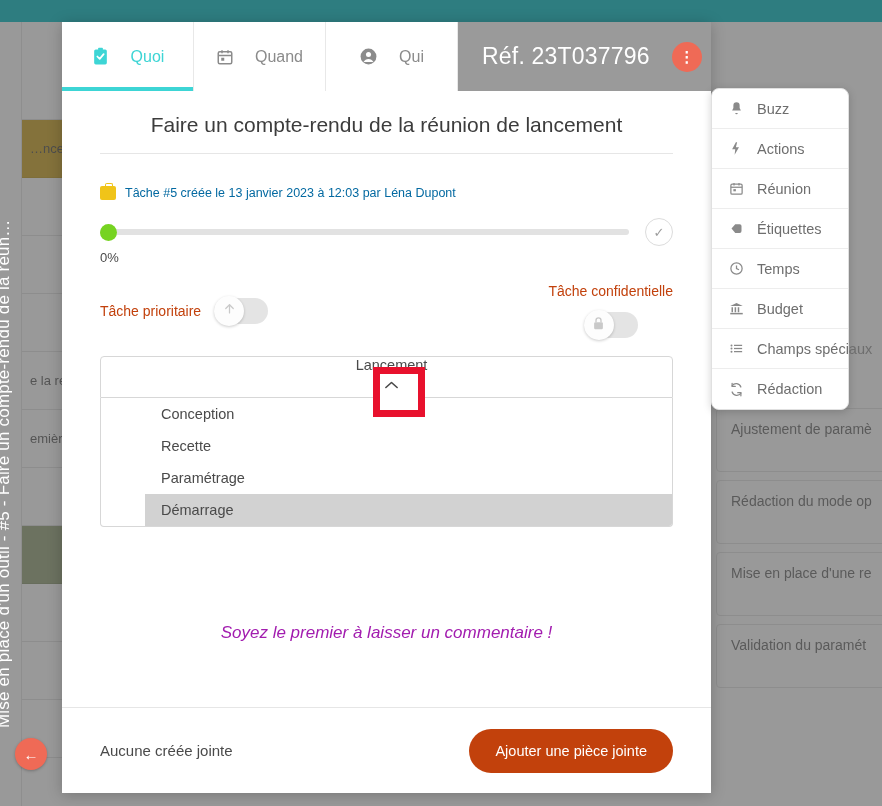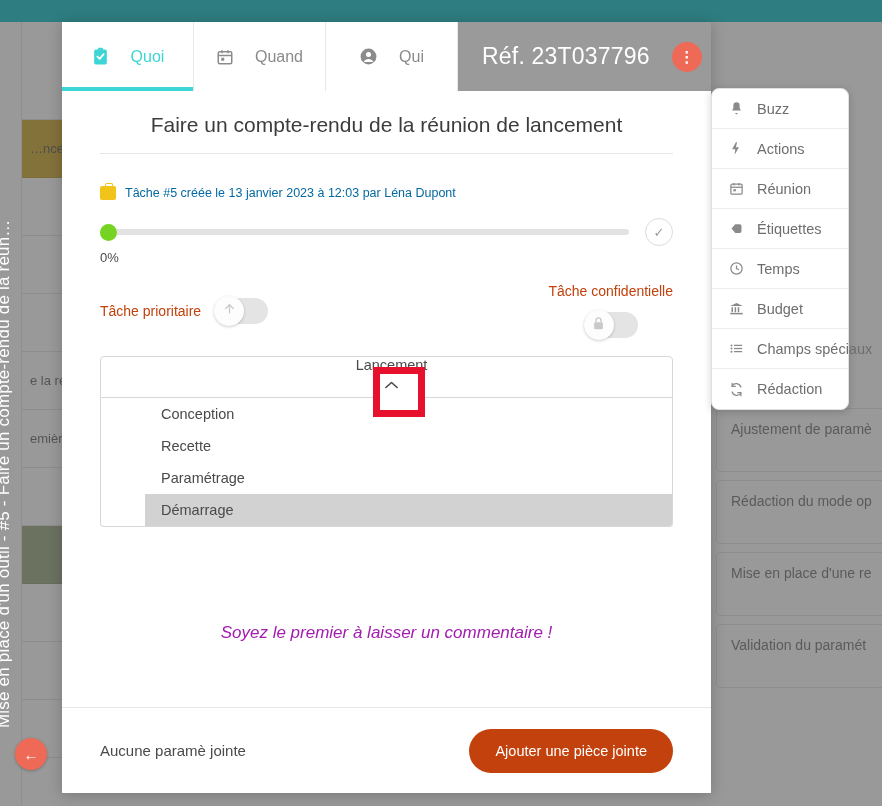--- a/index.html
+++ b/index.html
@@ -604,21 +604,21 @@
             <div class="dd-item">Recette</div>
             <div class="dd-item">Paramétrage</div>
             <div class="dd-item highlighted">Démarrage</div>
           </div>
       </div>
 
       <div class="comment-empty">Soyez le premier à laisser un commentaire !</div>
     </div>
 
     <div class="footer">
-      <span class="footer-text">Aucune paramè jointe</span>
+      <span class="footer-text">Aucune créée jointe</span>
       <button class="attach-btn">Ajouter une pièce jointe</button>
     </div>
   </div>
 
   <div class="ctx-menu" id="ctx-menu">
       <div class="ctx-item">
         <span class="ctx-ic">
           <svg width="15" height="15" viewBox="0 0 24 24" fill="#8a8a8a">
             <path d="M12 2a5 5 0 0 0-5 5v4l-2 4h14l-2-4V7a5 5 0 0 0-5-5z"></path>
             <path d="M10 19a2 2 0 0 0 4 0z"></path>

